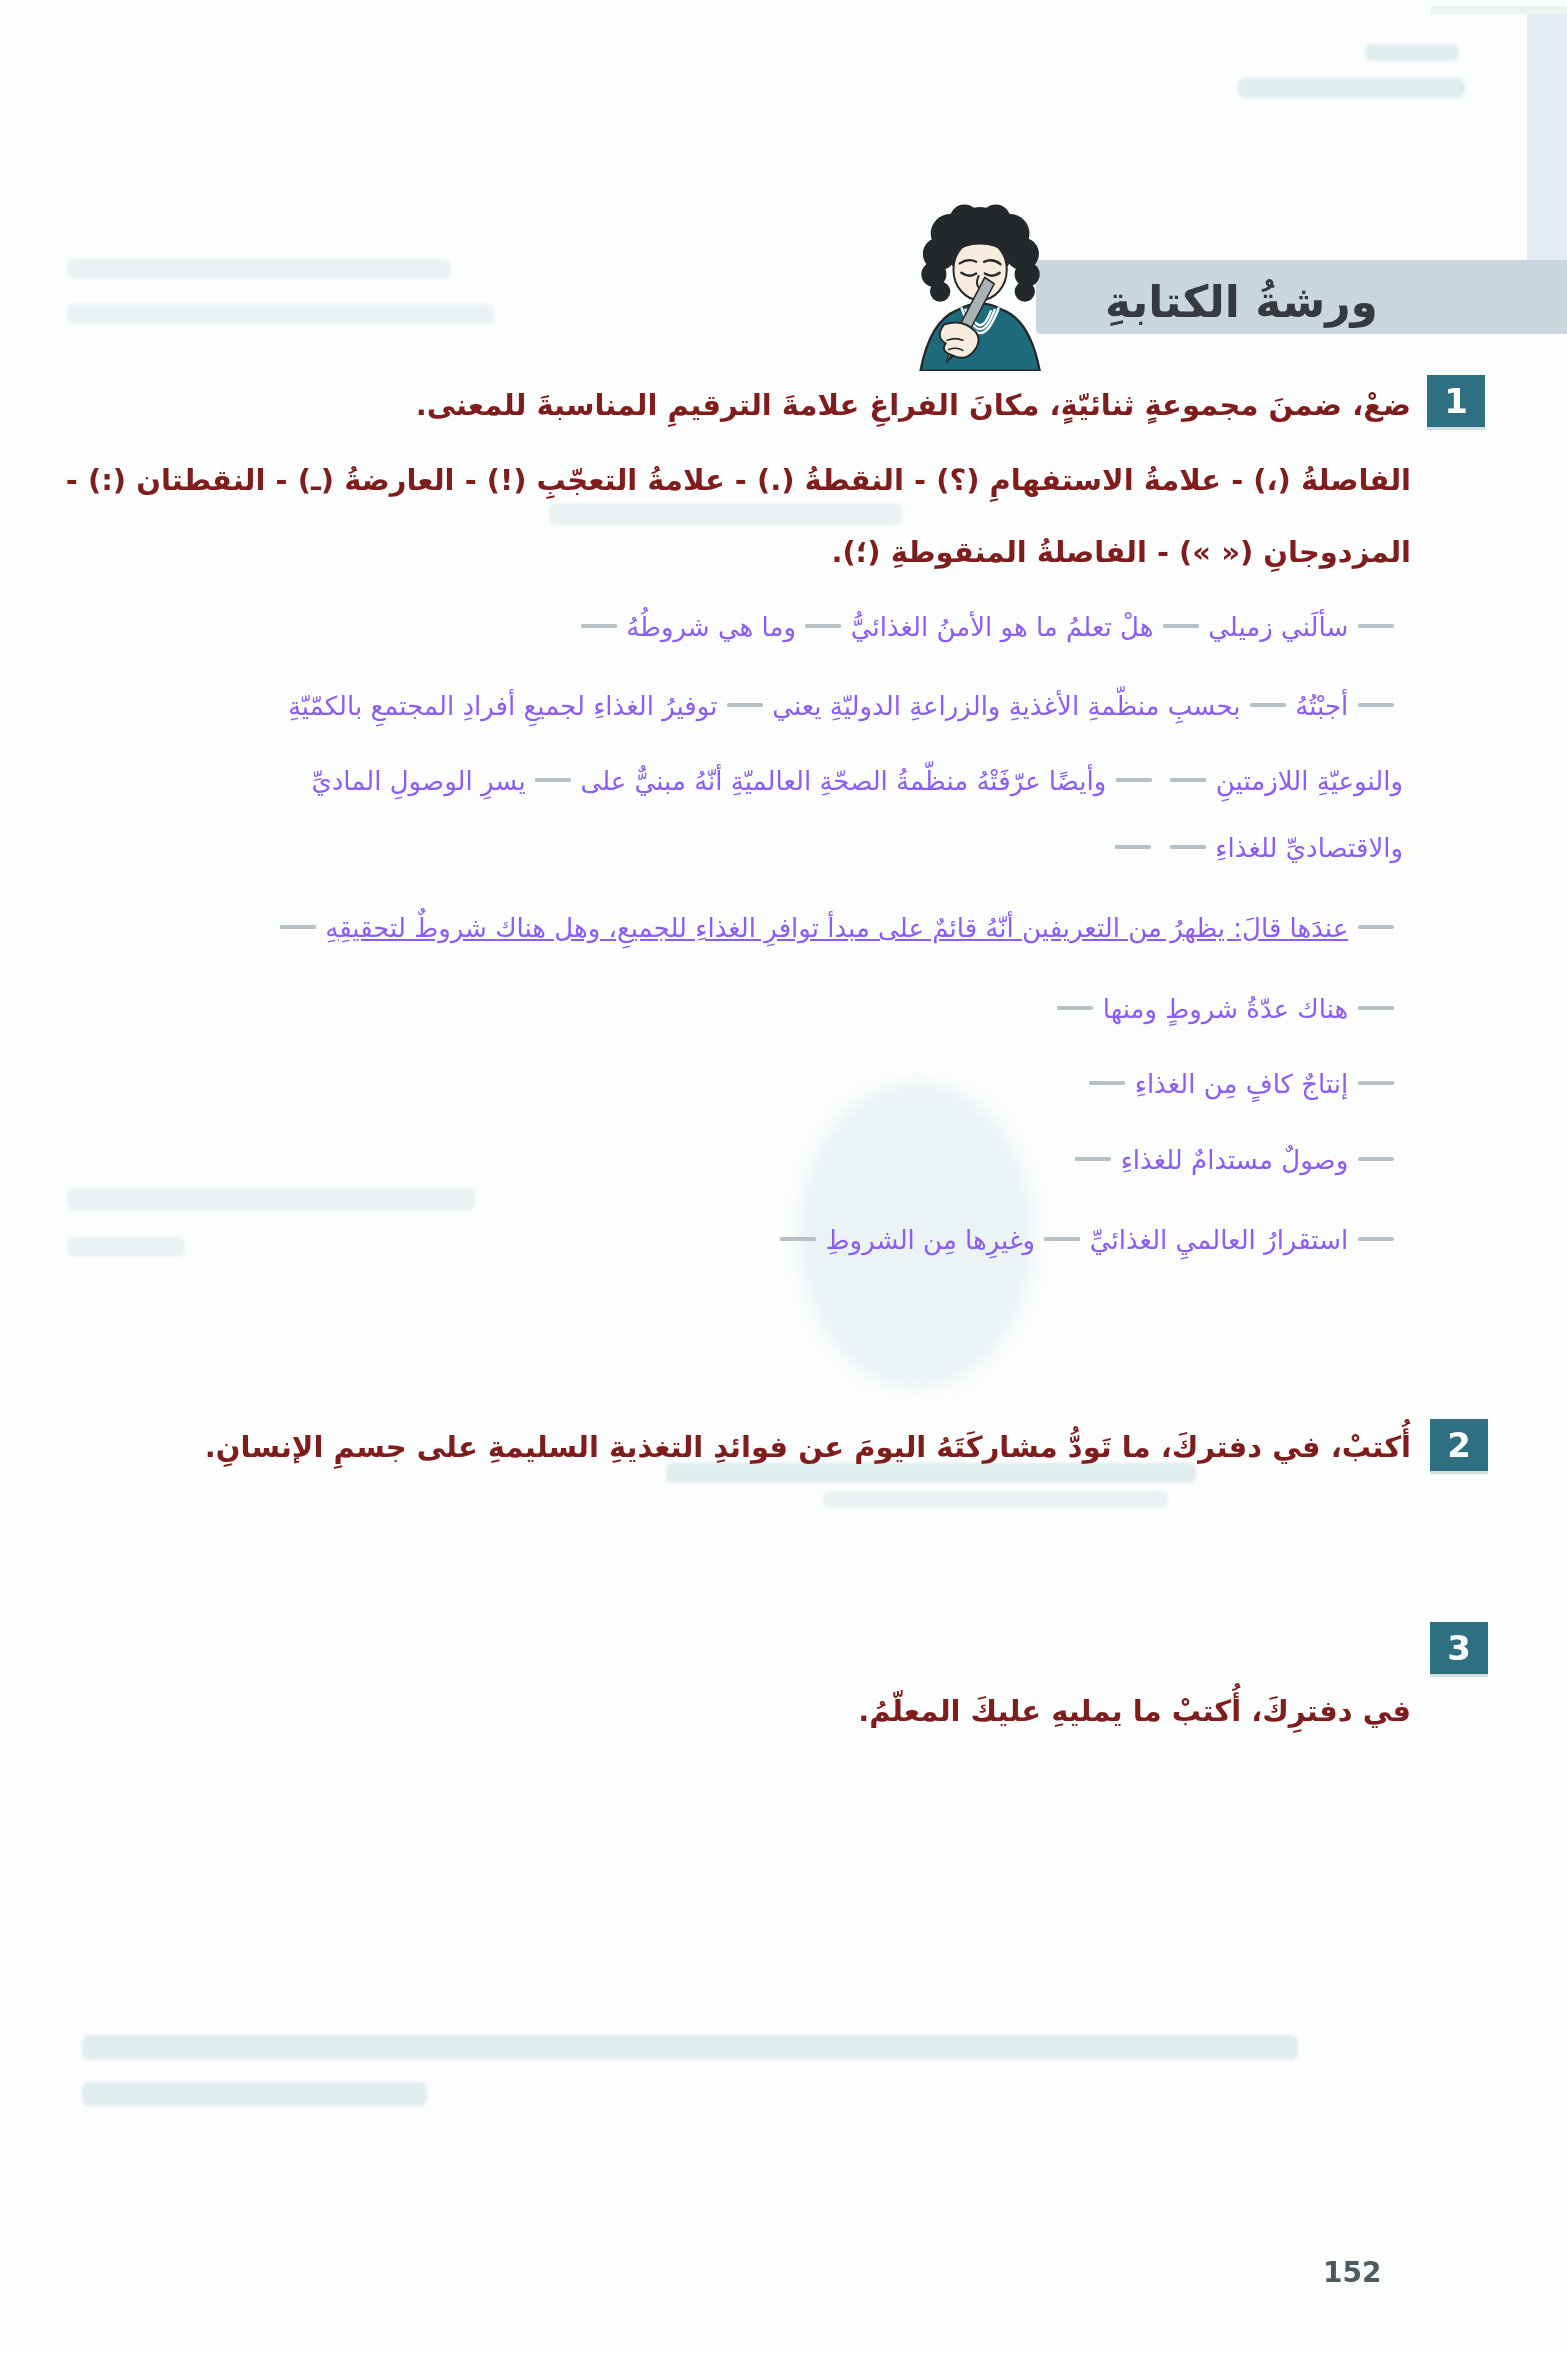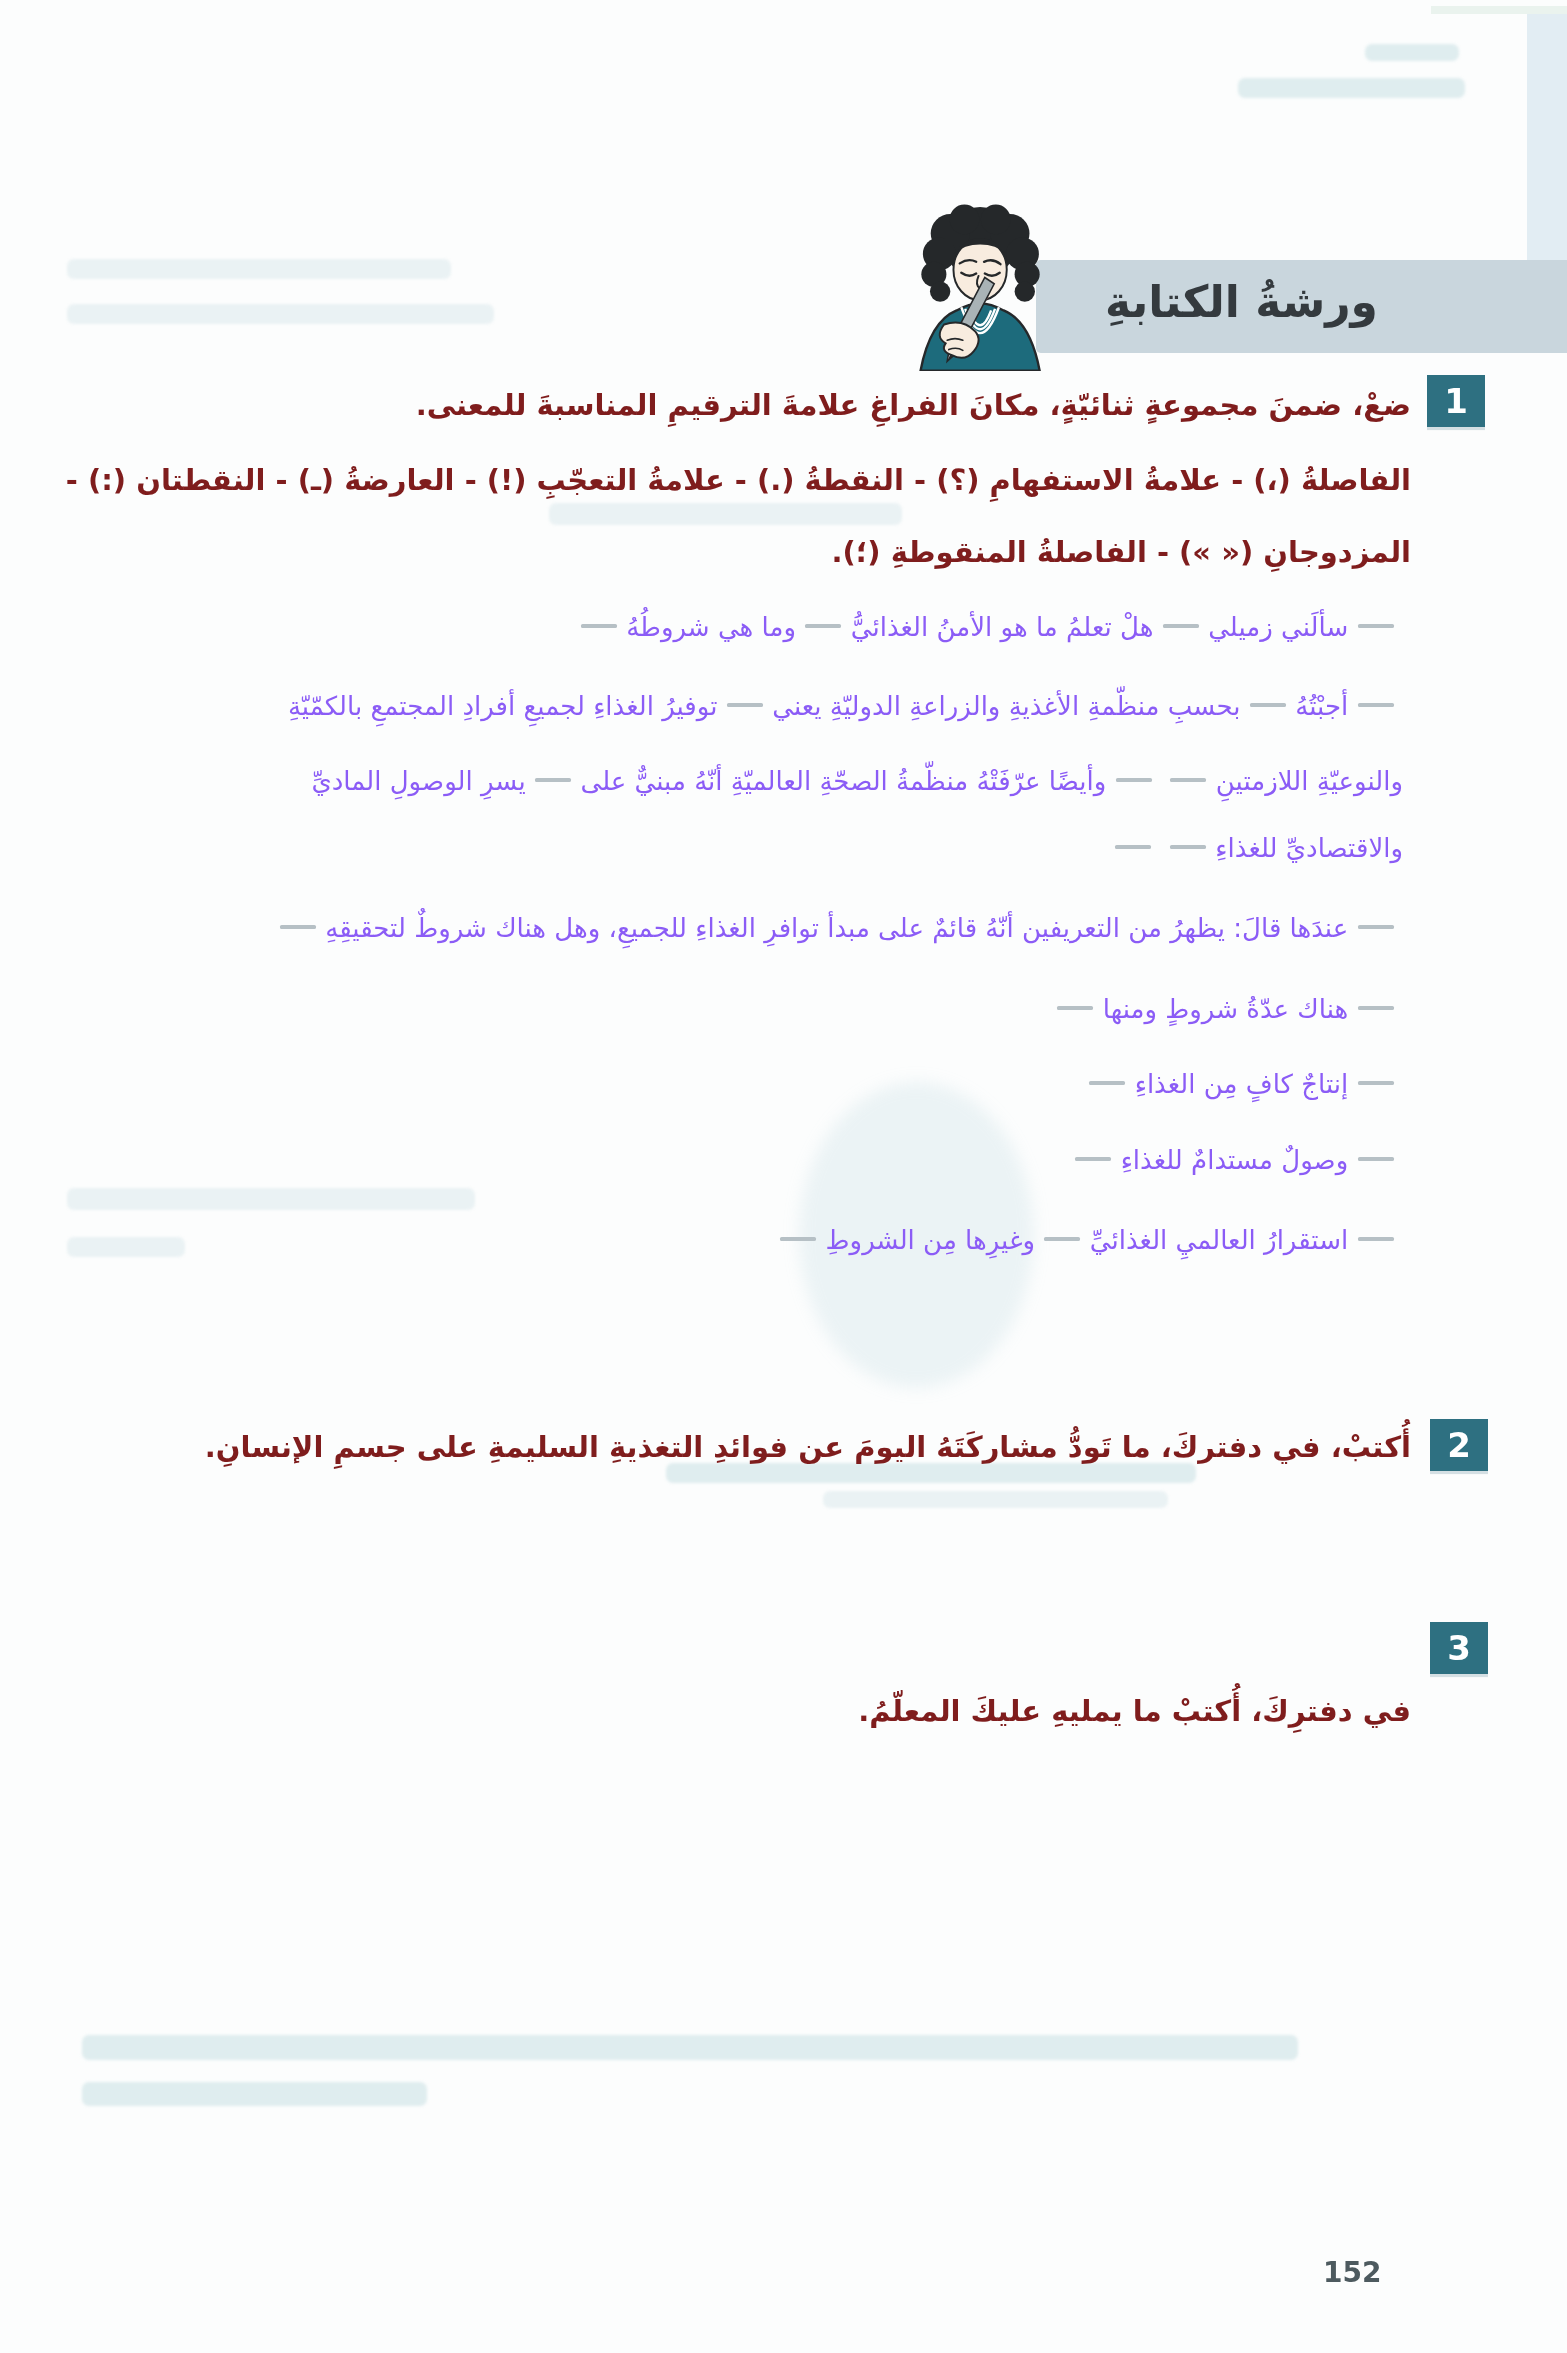--- a/index.html
+++ b/index.html
@@ -7,21 +7,21 @@
     position:relative;width:1568px;height:2354px;margin:0 auto;
     background:#fcfdfd;overflow:hidden;
     font-family:"DejaVu Sans",sans-serif;direction:rtl;
   }
   
   .edge-band{position:absolute;background:#e2edf3;}
   .ghost{position:absolute;background:rgba(124,180,190,.22);border-radius:7px;filter:blur(1.6px);}
   .ghost.blob{border-radius:50%;background:rgba(150,195,203,.16);filter:blur(7.8px);}
   .ghost.light{background:rgba(124,180,190,.14);}
   
-  .banner{position:absolute;left:1036px;right:0;top:260px;height:93px;background:#c9d6dd;border-radius:4.7px 0 0 4.7px;}
+  .banner{position:absolute;left:1036px;right:0;top:260px;height:74px;background:#c9d6dd;border-radius:4.7px 0 0 4.7px;}
   .banner .title{
     position:absolute;left:69px;top:0;margin:0;line-height:83px;
     font-size:44px;font-weight:bold;color:#343a3e;letter-spacing:0;
   }
   .character{position:absolute;left:908px;top:202px;z-index:2;}
   
   .numbox{
     position:absolute;width:58px;height:52px;background:#2e7081;
     color:#ffffff;font-size:34px;font-weight:bold;
     display:flex;align-items:center;justify-content:center;
@@ -111,21 +111,21 @@
   <section>
     <div class="numbox" style="left:1427px;top:375px;">1</div>
     <p class="instr" style="top:378px;">ضعْ، ضمنَ مجموعةٍ ثنائيّةٍ، مكانَ الفراغِ علامةَ الترقيمِ المناسبةَ للمعنى.</p>
     <p class="instr" style="top:453px;">الفاصلةُ (،) - علامةُ الاستفهامِ (؟) - النقطةُ (.) - علامةُ التعجّبِ (!) - العارضةُ (ـ) - النقطتان (:) -</p>
     <p class="instr" style="top:525px;">المزدوجانِ (« ») - الفاصلةُ المنقوطةِ (؛).</p>
 
     <p class="bodyline" style="top:607px;"><span class="blank"></span><span>سألَني زميلي</span><span class="blank"></span><span>هلْ تعلمُ ما هو الأمنُ الغذائيُّ</span><span class="blank"></span><span>وما هي شروطُهُ</span><span class="blank"></span></p>
     <p class="bodyline" style="top:686px;"><span class="blank"></span><span>أجبْتُهُ</span><span class="blank"></span><span>بحسبِ منظّمةِ الأغذيةِ والزراعةِ الدوليّةِ يعني</span><span class="blank"></span><span>توفيرُ الغذاءِ لجميعِ أفرادِ المجتمعِ بالكمّيّةِ</span></p>
     <p class="bodyline" style="top:761px;"><span>والنوعيّةِ اللازمتينِ</span><span class="blank"></span><span class="blank"></span><span>وأيضًا عرّفَتْهُ منظّمةُ الصحّةِ العالميّةِ أنّهُ مبنيٌّ على</span><span class="blank"></span><span>يسرِ الوصولِ الماديِّ</span></p>
     <p class="bodyline" style="top:828px;"><span>والاقتصاديِّ للغذاءِ</span><span class="blank"></span><span class="blank"></span></p>
-    <p class="bodyline" style="top:908px;"><span class="blank"></span><span>عندَها قالَ: يظهرُ من التعريفين أنّهُ قائمٌ على مبدأ توافرِ الغذاءِ للجميعِ، وهل هناك شروطٌ لتحقيقِهِ</span><span class="blank"></span></p>
+    <p class="bodyline" style="top:908px;text-decoration:underline;"><span class="blank"></span><span>عندَها قالَ: يظهرُ من التعريفين أنّهُ قائمٌ على مبدأ توافرِ الغذاءِ للجميعِ، وهل هناك شروطٌ لتحقيقِهِ</span><span class="blank"></span></p>
     <p class="bodyline" style="top:989px;"><span class="blank"></span><span>هناك عدّةُ شروطٍ ومنها</span><span class="blank"></span></p>
     <p class="bodyline" style="top:1064px;"><span class="blank"></span><span>إنتاجٌ كافٍ مِن الغذاءِ</span><span class="blank"></span></p>
     <p class="bodyline" style="top:1140px;"><span class="blank"></span><span>وصولٌ مستدامٌ للغذاءِ</span><span class="blank"></span></p>
     <p class="bodyline" style="top:1220px;"><span class="blank"></span><span>استقرارُ العالميِ الغذائيِّ</span><span class="blank"></span><span>وغيرِها مِن الشروطِ</span><span class="blank"></span></p>
   </section>
 
   <section>
     <div class="numbox" style="left:1430px;top:1419px;">2</div>
     <p class="instr" style="top:1420px;">أُكتبْ، في دفتركَ، ما تَودُّ مشاركَتَهُ اليومَ عن فوائدِ التغذيةِ السليمةِ على جسمِ الإنسانِ.</p>
   </section>

